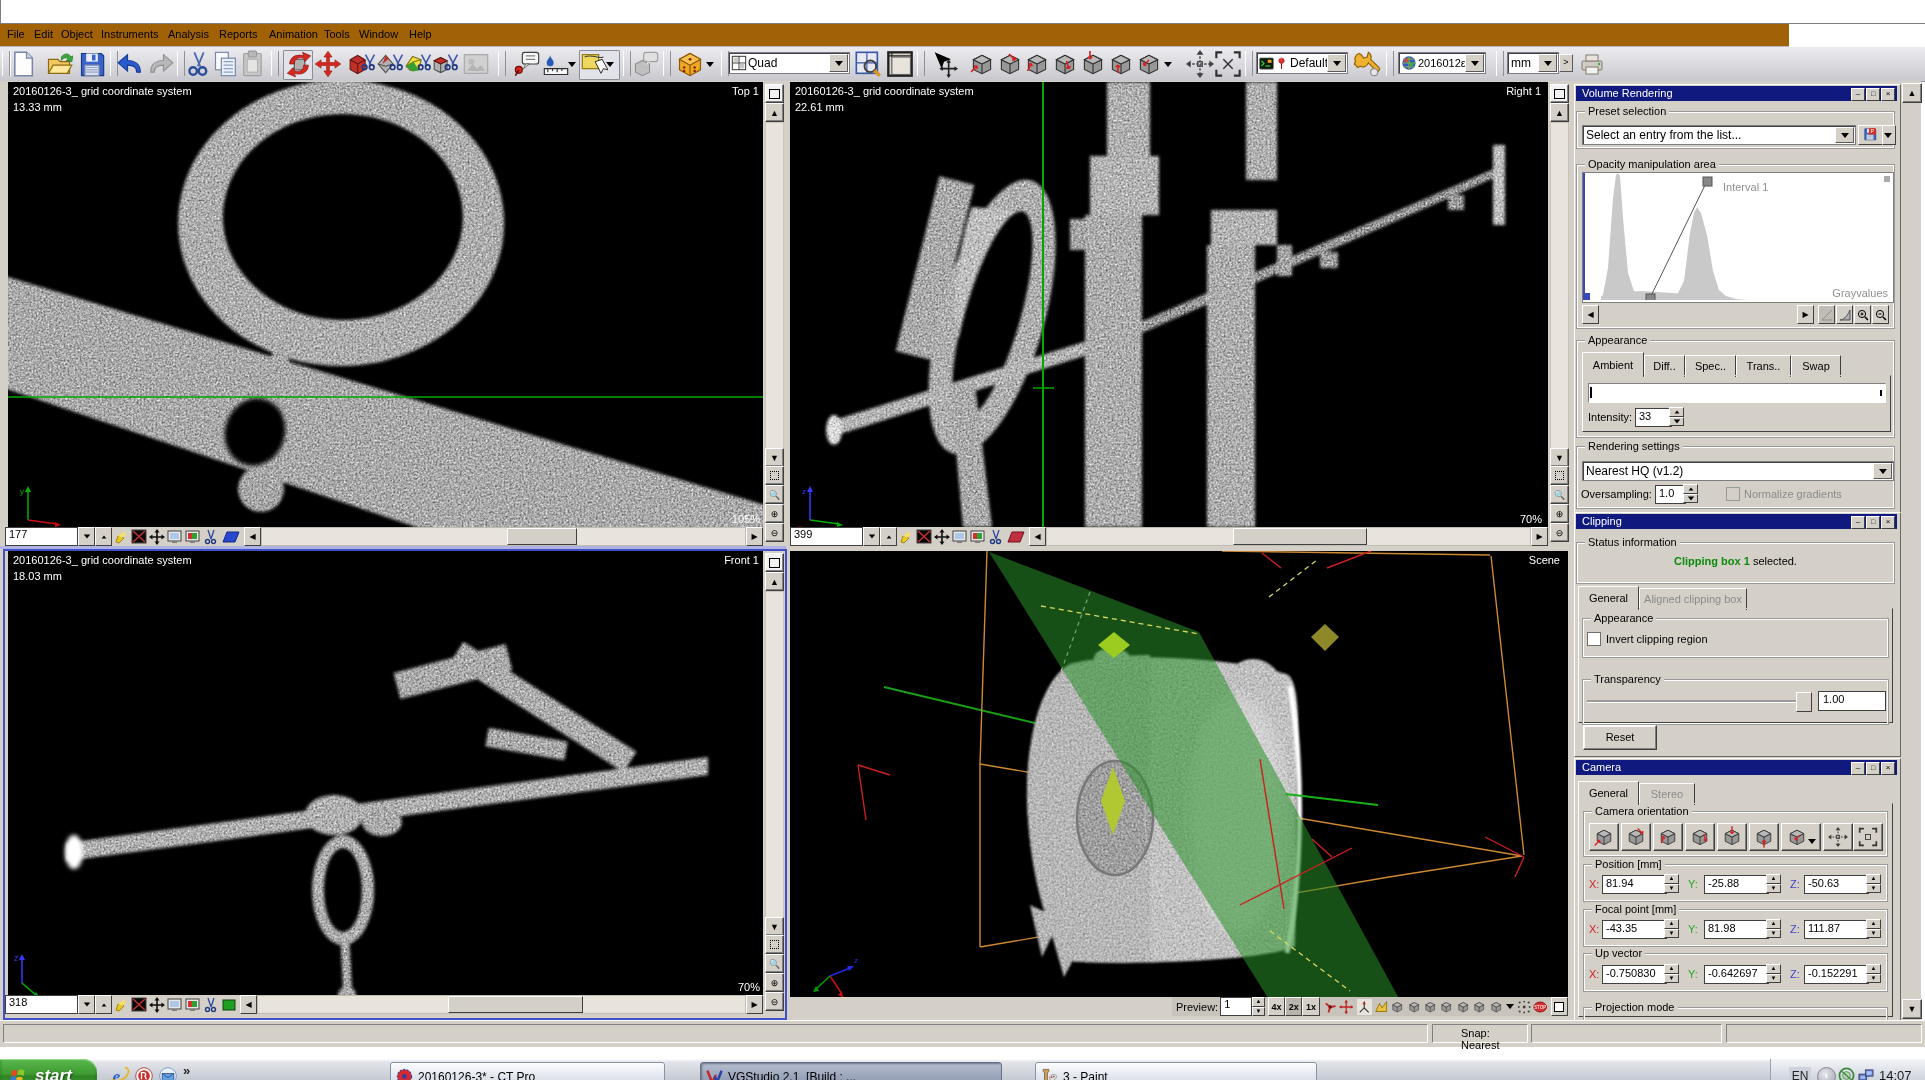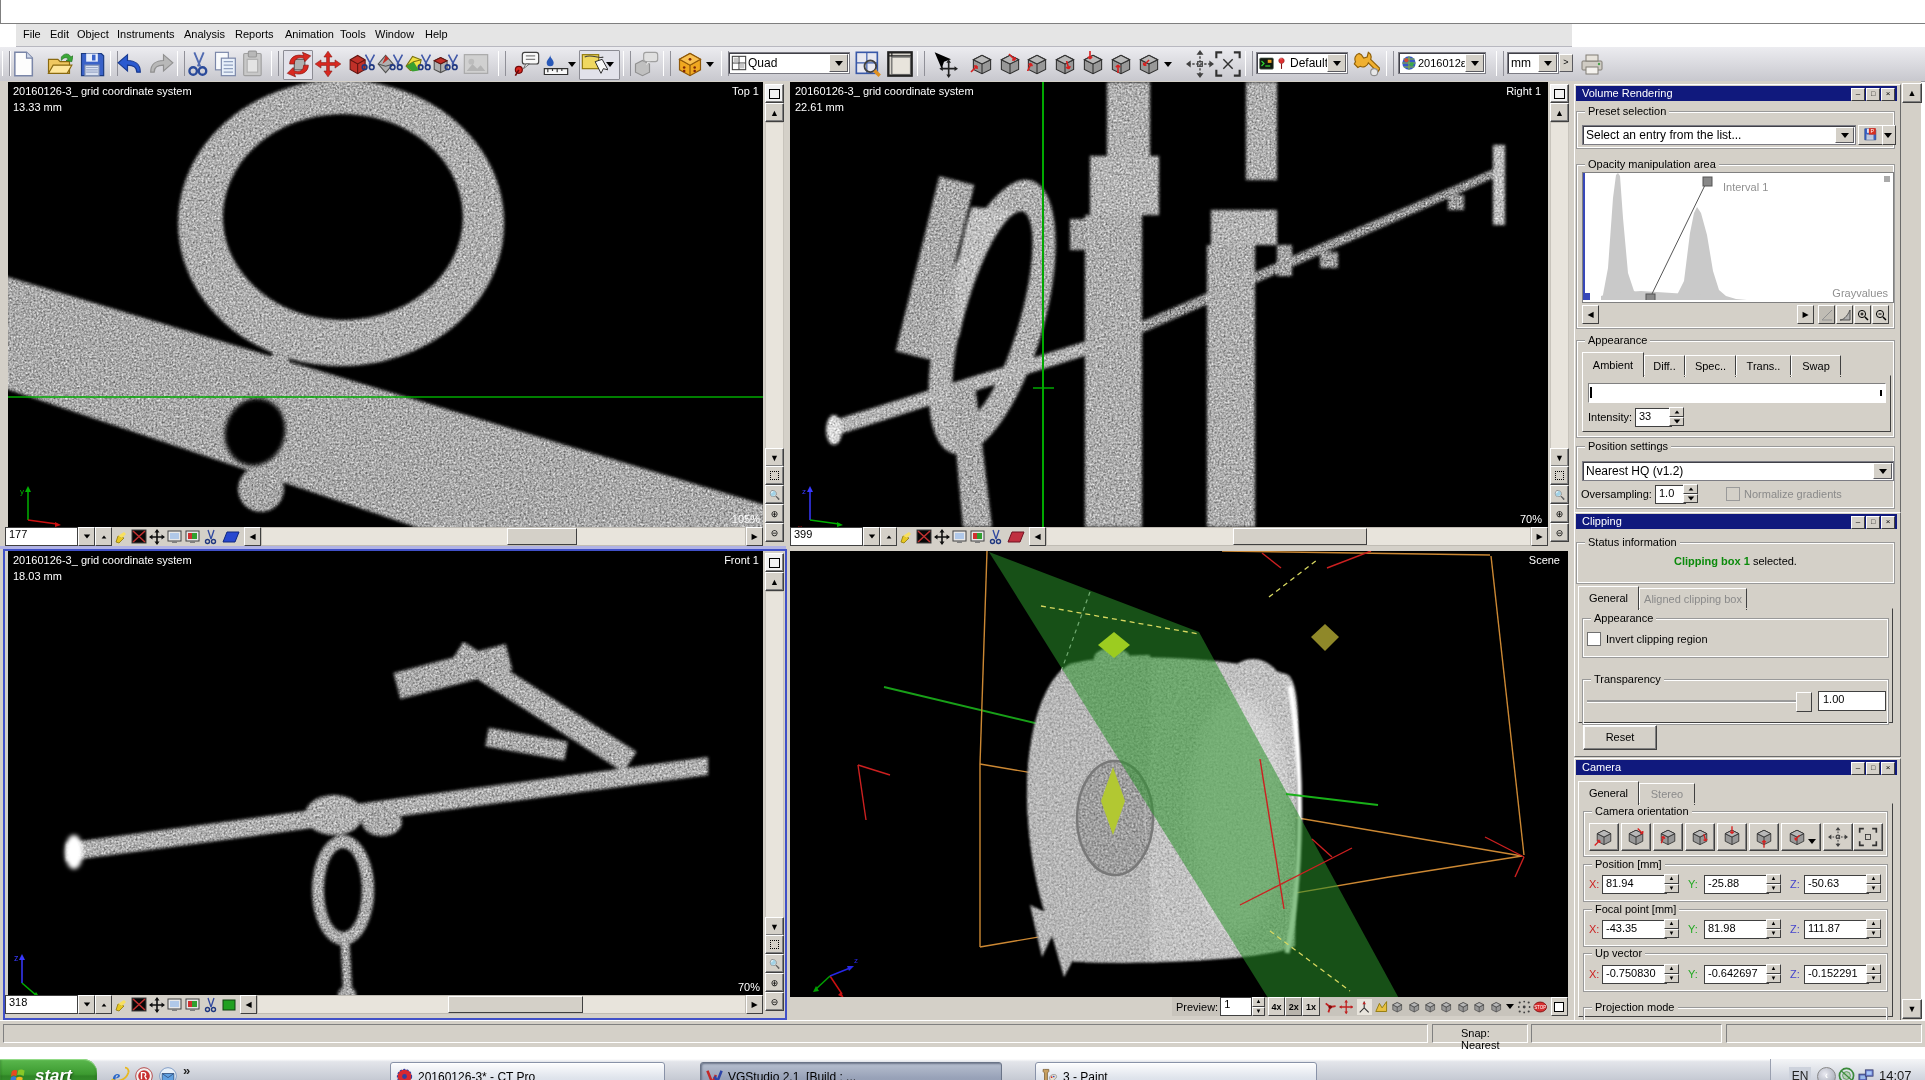--- a/index.html
+++ b/index.html
@@ -1,20 +1,20 @@
 <!DOCTYPE html>
 <html><head><meta charset="utf-8">
 <style>
 html,body{margin:0;padding:0;}
 body{width:1925px;height:1080px;overflow:hidden;font-family:"Liberation Sans",sans-serif;background:#d4d0c8;}
 #page{position:absolute;left:0;top:0;width:1925px;height:1080px;background:#fff;}
 .abs{position:absolute;}
 
 #whitestrip{left:0;top:0;width:1925px;height:23px;background:#fff;border-bottom:1px solid #7f7f7f;border-left:1px solid #7f7f7f;}
-#menubar{left:16px;top:24px;width:1556px;height:22px;background:#e5e5e5;border-bottom:1px solid #b8b8c0;}
+#menubar{left:0;top:24px;width:1789px;height:22px;background:#a16207;border-bottom:1px solid #b8b8c0;}
 .menuitem{position:absolute;top:4px;font-size:11px;color:#000;}
 #toolbar{left:0;top:47px;width:1925px;height:34px;background:linear-gradient(#ececf0,#c8c8ce);border-bottom:1px solid #9a9aa2;}
 .grip{position:absolute;top:4px;height:25px;width:6px;border-left:1px solid #fff;border-right:1px solid #909098;}
 .tbtn{position:absolute;top:3px;width:28px;height:28px;}
 .tbtn.pressed{background:#e2e2ea;border:1px solid #8c8c94;border-radius:1px;}
 .combo{position:absolute;background:#fff;border:1px solid #7c7c84;box-shadow:inset 1px 1px 0 #404048;display:flex;align-items:center;font-size:12px;}
 .combo .dd{position:absolute;right:1px;top:1px;bottom:1px;width:17px;background:#d4d0c8;border:1px solid;border-color:#fff #5a5a60 #5a5a60 #fff;display:flex;align-items:center;justify-content:center;}
 .dar{width:0;height:0;border-left:4px solid transparent;border-right:4px solid transparent;border-top:5px solid #000;}
 .vptitle{position:absolute;left:5px;top:3px;color:#fff;font-size:11px;white-space:nowrap;}
 .vpmm{position:absolute;left:5px;top:19px;color:#fff;font-size:11px;}
@@ -996,21 +996,21 @@
   <div class="abs" style="left:92px;top:66px;width:15px;height:19px;display:flex;flex-direction:column">
           <div style="flex:1;background:#d4d0c8;border:1px solid;border-color:#fff #404040 #404040 #fff;display:flex;align-items:center;justify-content:center">
             <div class="uar" style="transform:scale(.8)"></div>
           </div>
           <div style="flex:1;background:#d4d0c8;border:1px solid;border-color:#fff #404040 #404040 #fff;display:flex;align-items:center;justify-content:center">
             <div class="dar" style="transform:scale(.8)"></div>
           </div>
         </div>
  </div>
  <div class="group" style="left:6px;top:365px;width:317px;height:61px;">
-        <span class="glabel">Position settings</span>
+        <span class="glabel">Rendering settings</span>
   <div class="combo" style="left:5px;top:14px;width:310px;height:18px;">
           <span style="margin-left:3px">Nearest HQ (v1.2)</span>
           <div class="dd">
             <div class="dar"></div>
           </div>
         </div>
   <span class="lbl" style="left:4px;top:41px">Oversampling:</span>
   <div class="abs" style="left:78px;top:38px;width:26px;height:16px;background:#fff;border:1px solid #404040;font-size:11px;padding:1px 0 0 3px">1.0</div>
   <div class="abs" style="left:106px;top:37px;width:15px;height:19px;display:flex;flex-direction:column">
           <div style="flex:1;background:#d4d0c8;border:1px solid;border-color:#fff #404040 #404040 #fff;display:flex;align-items:center;justify-content:center">

